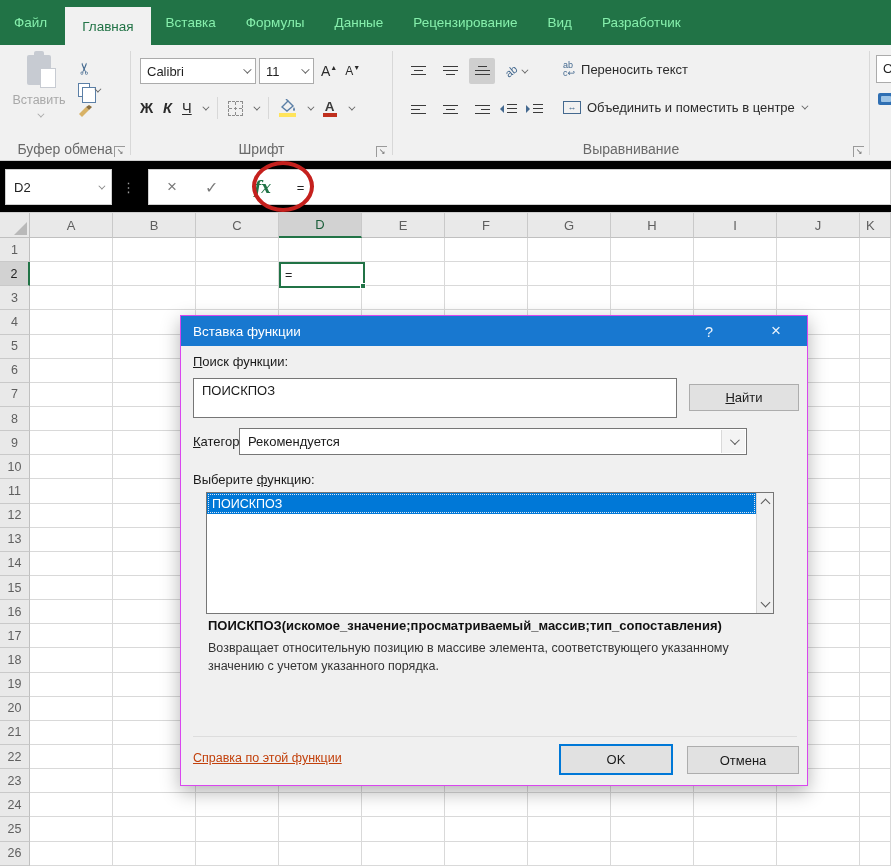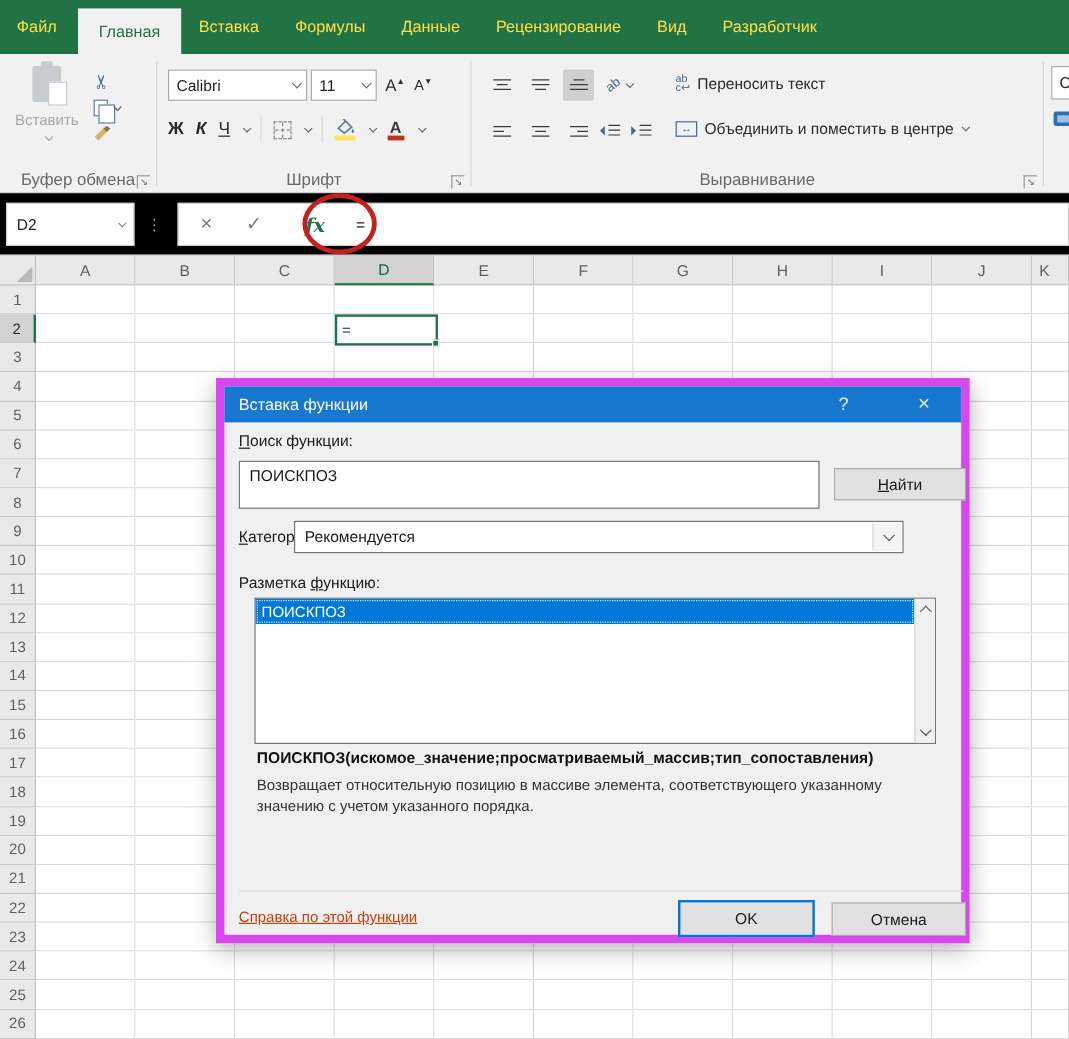--- a/index.html
+++ b/index.html
@@ -4,21 +4,21 @@
 <style>
   * { box-sizing: border-box; margin: 0; padding: 0; }
   html,body { width:891px; height:866px; }
   body {
     font-family: "Liberation Sans", sans-serif;
     position: relative; overflow: hidden; background:#fff;
     -webkit-font-smoothing: antialiased;
   }
   
   .tabbar { position:absolute; left:0; top:0; width:891px; height:45px; background:#217346; display:flex; align-items:stretch; }
-  .tab { color:#fde047; font-size:13.5px; display:flex; align-items:center; padding:0 15px; cursor:default; white-space:nowrap; }
+  .tab { color:#86efac; font-size:13.5px; display:flex; align-items:center; padding:0 15px; cursor:default; white-space:nowrap; }
   .tab.file { padding:0 18px 0 14px; }
   .tab.active { background:#f1f1f1; color:#217346; margin-top:7px; padding:0 17px; }
   
   .ribbon { position:absolute; left:0; top:45px; width:891px; height:116px; background:#f1f1f1; border-bottom:1px solid #cfcfcf; font-size:12.5px; color:#3b3b3b; }
   .vsep { position:absolute; top:6px; width:1px; height:104px; background:#d8d8d8; }
   .grouplabel { position:absolute; bottom:3px; font-size:14px; color:#696969; width:100%; text-align:center; }
   .launcher { position:absolute; bottom:3px; right:5px; width:11px; height:11px; border-top:1px solid #9a9a9a; border-left:1px solid #9a9a9a; font-size:8px; color:#666; line-height:10px; text-align:center; }
   .group { position:absolute; top:0; height:115px; }
   .g-clip { left:0; width:130px; }
   .g-font { left:131px; width:261px; }
@@ -92,21 +92,21 @@
   .colh.last { flex:1; justify-content:flex-start; padding-left:6px; }
   .colh.sel { background:#d2d2d2; border-bottom:2px solid #217346; color:#1b5e3a; }
   .srow { display:flex; height:24.15px; }
   .rowhdr { width:30px; background:#e9e9e9; border-right:1px solid #c0c0c0; border-bottom:1px solid #c9c9c9; color:#5f5f5f; font-size:12.5px; display:flex; align-items:center; justify-content:center; }
   .rowhdr.sel { background:#d2d2d2; border-right:2px solid #217346; color:#222; }
   .cell { width:83px; border-right:1px solid #d9d9d9; border-bottom:1px solid #d9d9d9; background:#fff; }
   .cell.last { flex:1; }
   .activecell { position:absolute; left:279px; top:49px; width:86px; height:26px; border:2px solid #217346; background:#fff; font-size:12.5px; color:#222; padding:4px 0 0 4px; z-index:5; }
   .activecell .handle { position:absolute; right:-3px; bottom:-3px; width:6px; height:6px; background:#217346; border:1px solid #fff; }
   
-  .dialog { position:absolute; left:180px; top:315px; width:628px; height:471px; background:#f0f0f0; border:7px solid #d946ef; box-shadow:0 6px 18px rgba(0,0,0,.3); z-index:20; }
+  .dialog { position:absolute; left:180px; top:315px; width:628px; height:471px; background:#f0f0f0; border:1px solid #d946ef; box-shadow:0 6px 18px rgba(0,0,0,.3); z-index:20; }
   .dtitle { position:absolute; left:0; top:0; width:100%; height:30px; background:#1878d0; color:#fff; font-size:13.5px; display:flex; align-items:center; padding:0 12px; }
   .dhelp { position:absolute; right:78px; top:0; width:40px; height:30px; color:#eaf3fc; font-size:15px; display:flex; align-items:center; justify-content:center; }
   .dclose { position:absolute; right:8px; top:0; width:46px; height:30px; color:#eaf3fc; font-size:17px; display:flex; align-items:center; justify-content:center; }
   .dlabel { position:absolute; font-size:13px; color:#1a1a1a; }
   .dsearch { position:absolute; left:12px; top:62px; width:484px; height:40px; background:#fff; border:1px solid #767676; font-size:13px; color:#1a1a1a; padding:4px 8px; }
   .dfind { position:absolute; left:508px; top:68px; width:110px; height:27px; background:#e1e1e1; border:1px solid #adadad; font-size:13px; color:#1a1a1a; display:flex; align-items:center; justify-content:center; }
   .dcombo { position:absolute; left:58px; top:112px; width:508px; height:27px; background:#fff; border:1px solid #767676; font-size:13px; color:#1a1a1a; display:flex; align-items:center; padding-left:8px; }
   .dcombo .cbtn { position:absolute; right:1px; top:1px; bottom:1px; width:24px; background:#f4f4f4; border-left:1px solid #d9d9d9; display:flex; align-items:center; justify-content:center; }
   .dlist { position:absolute; left:25px; top:176px; width:568px; height:122px; background:#fff; border:1px solid #767676; }
   .dlist .item { height:21px; font-size:12.5px; color:#1a1a1a; display:flex; align-items:center; padding:0 5px; }
@@ -686,21 +686,21 @@
     </div>
 
   <div class="dlabel" style="left:12px; top:118px"><u>К</u><span>атегория:</span></div>
   <div class="dcombo">
     <span>Рекомендуется</span>
     <span class="cbtn">
         <span class="sarrow" style="position:static; transform:rotate(45deg) translateY(-2px)"></span>
       </span>
   </div>
 
-  <div class="dlabel" style="left:12px; top:156px"><span>Разметка </span><u>ф</u><span>ункцию:</span></div>
+  <div class="dlabel" style="left:12px; top:156px"><span>Выберите </span><u>ф</u><span>ункцию:</span></div>
   <div class="dlist">
     <div style="margin-right:17px">
         <div class="item sel">ПОИСКПОЗ</div>
       </div>
     <div class="dscroll">
       <span class="sarrow up"></span>
       <span class="sarrow down"></span>
     </div>
   </div>
 

